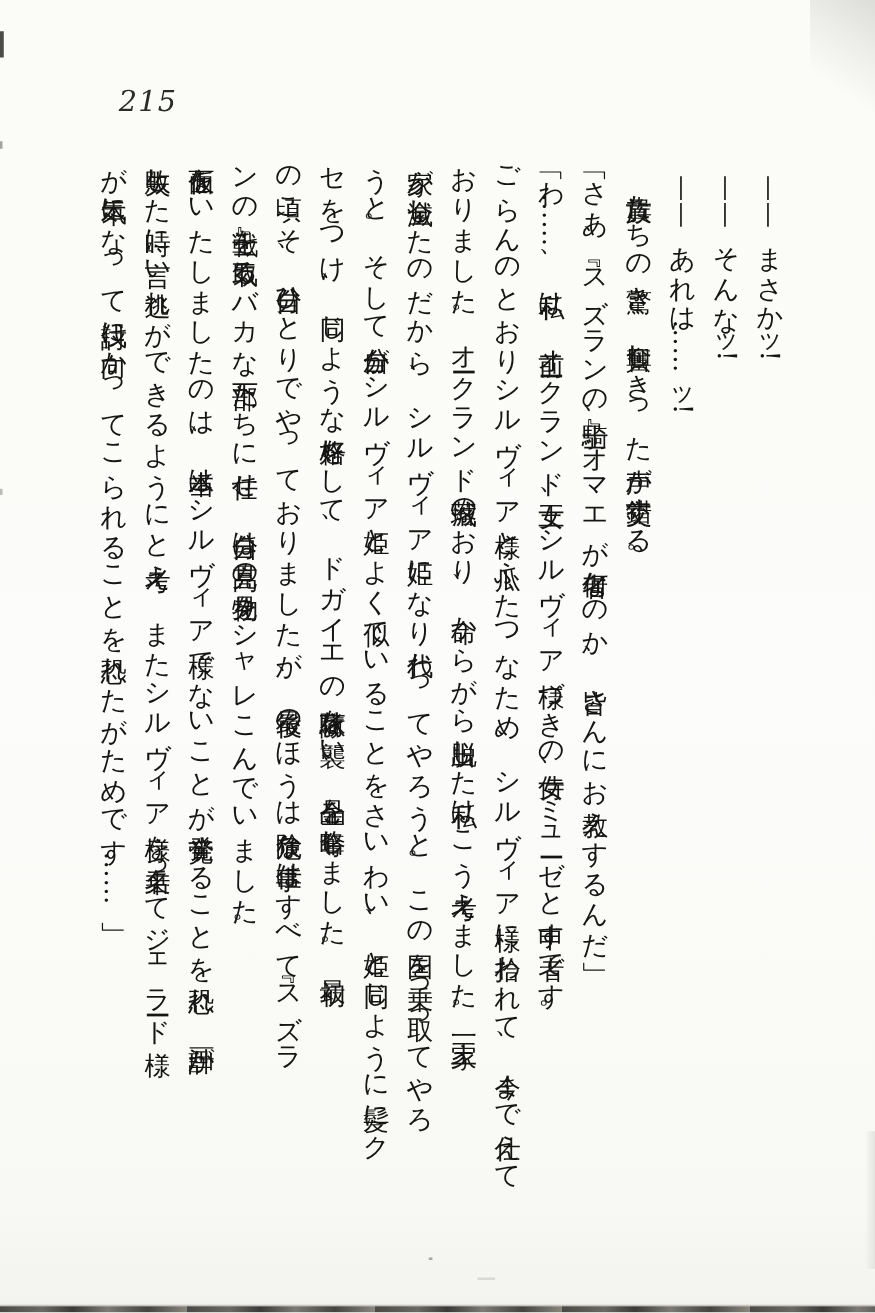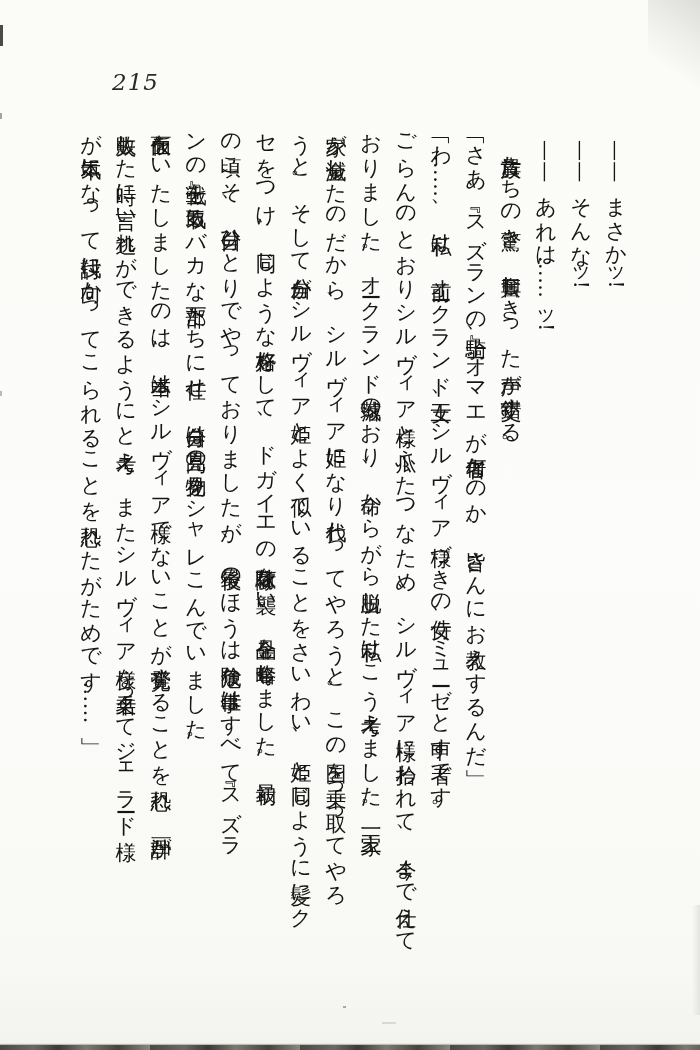--- a/index.html
+++ b/index.html
@@ -50,21 +50,21 @@
   .speck { position: absolute; background: #5c5b58; pointer-events: none; }
   .speck.s1 { left: 0; top: 25px;  width: 3px; height: 21px; background:#4a4a47; }
   .speck.s2 { left: 0; top: 113px; width: 2px; height: 6px; opacity: .55; }
   .speck.s3 { left: 0; top: 391px; width: 2px; height: 5px; opacity: .4; }
   .speck.s4 { left: 343px; top: 1006px; width: 3px; height: 2px; opacity: .5; }
   .speck.s5 { left: 382px; top: 1022px; width: 14px; height: 2px; opacity: .18; }
 
   .page-number {
     position: absolute;
     top: 69px;
-    left: 112px;
+    left: 95px;
     font-size: 23px;
     font-style: italic;
     letter-spacing: 1px;
     color: #2a2a28;
   }
 
   .text-block {
     position: absolute;
     top: 119px;
     right: 67px;

